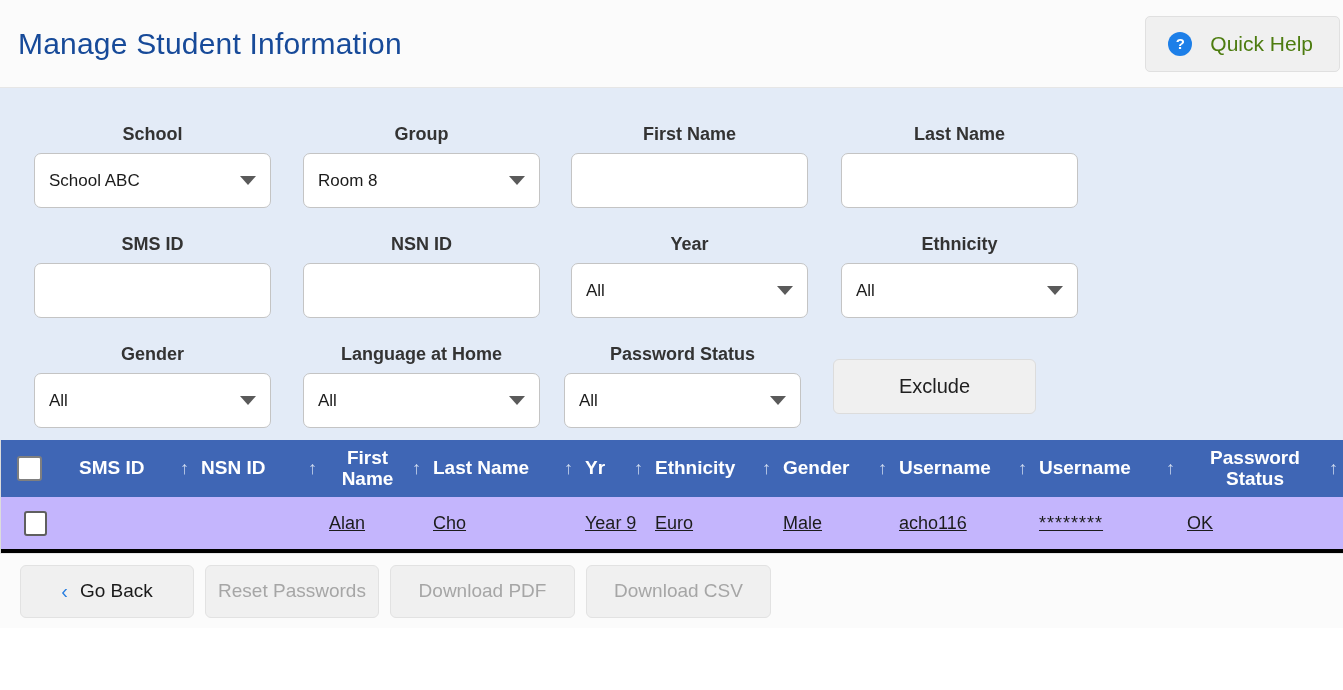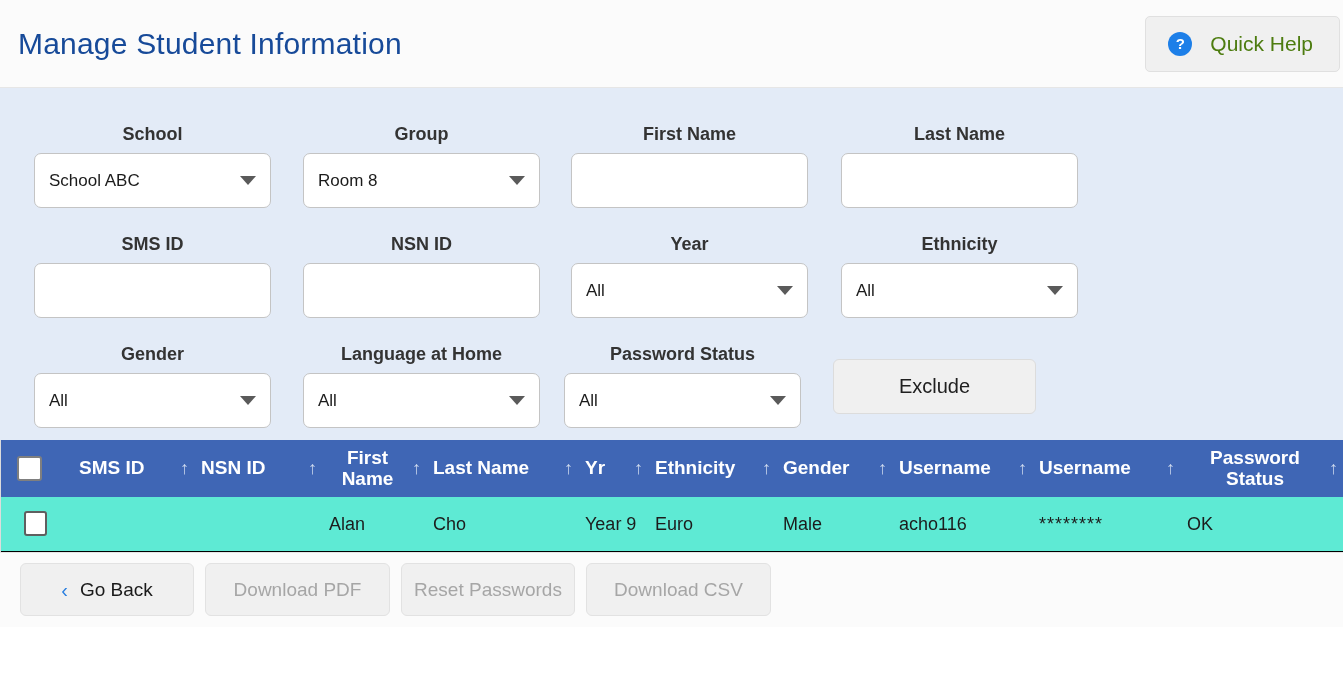--- a/index.html
+++ b/index.html
@@ -178,25 +178,26 @@
     background: #ffffff;
     border: 2px solid #7f7f7f;
     border-radius: 3px;
     margin-left: 10px;
     cursor: pointer;
   }
   table.grid tbody td {
     height: 54px;
     font-size: 18px;
     color: #1c1c1c;
-    border-bottom: 1px solid #000000;
+    border-bottom: 4px solid #000000;
     padding: 0 6px;
     vertical-align: middle;
-    background: #5eead4;
+    background: #c4b5fd;
     line-height: 1.25;
+    text-decoration: underline;
   }
   .row-check {
     width: 23px; height: 25px;
     border: 2px solid #5f5f5f;
     border-radius: 3px;
     background: #fff;
     margin-left: 17px;
     cursor: pointer;
   }
   td.mono { font-size: 17px; }
@@ -427,16 +428,16 @@
     </tr>
   </tbody>
 </table>
 </div>
 
 <div class="footer-bar">
   <div class="fbtn enabled w-goback">
     <span class="chev-left">‹</span>
     <span>Go Back</span>
   </div>
+  <div class="fbtn disabled w-reset">Reset Passwords</div>
   <div class="fbtn disabled w-pdf">Download PDF</div>
-  <div class="fbtn disabled w-reset">Reset Passwords</div>
   <div class="fbtn disabled w-csv">Download CSV</div>
 </div>
 
 </body></html>

